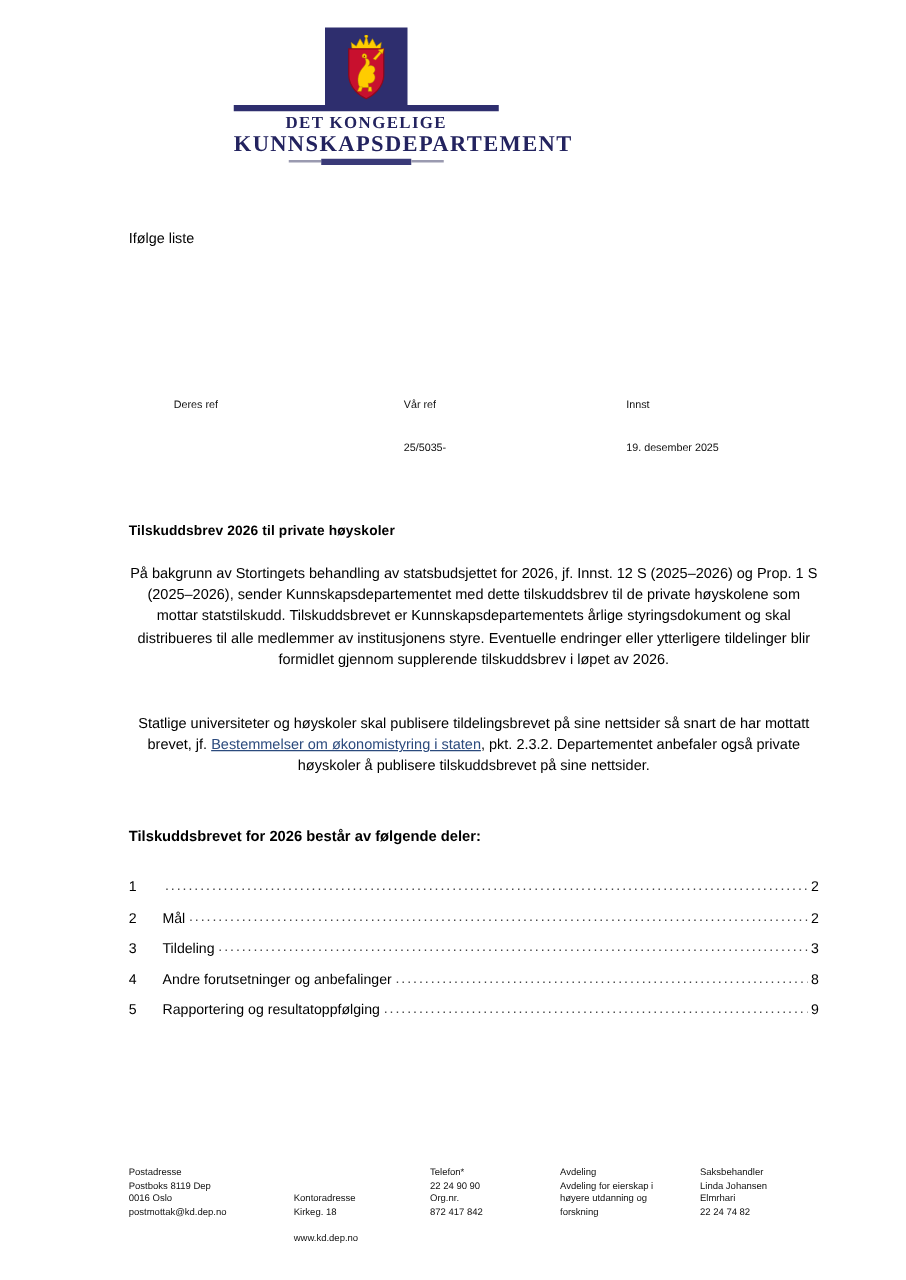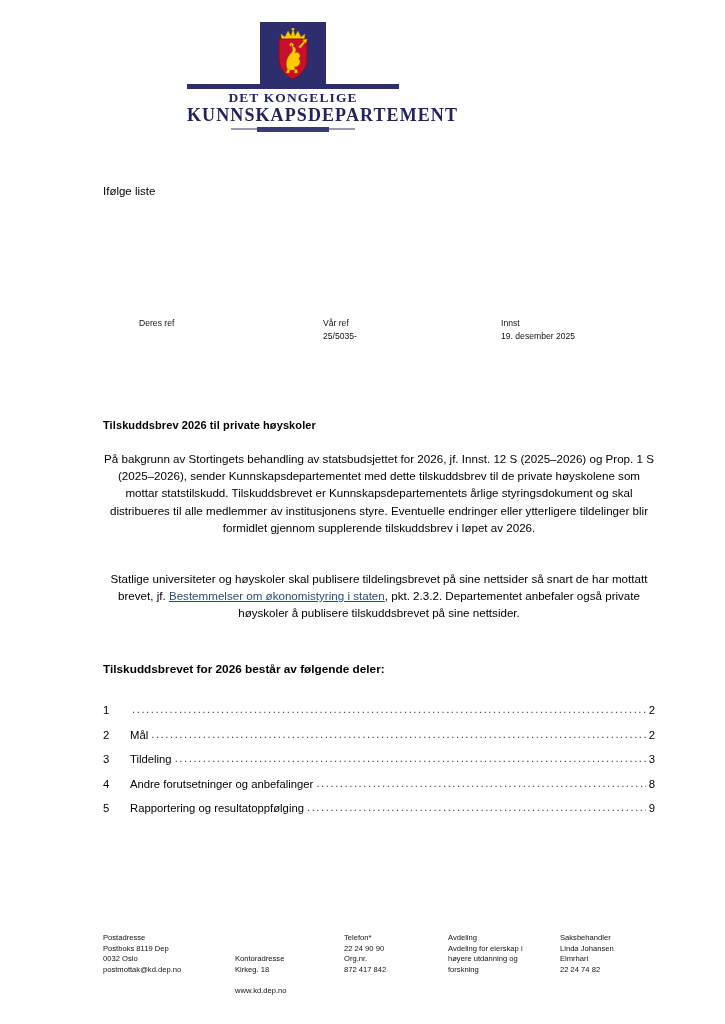--- a/index.html
+++ b/index.html
@@ -132,21 +132,21 @@
     top: 318px;
     width: 560px;
     font-size: 8.6px;
     color: #111;
   }
   .refcol {
     position: absolute;
     top: 0;
   }
   .refcol .rlabel { display: block; }
-  .refcol .rvalue { display: block; margin-top: 3px; white-space: nowrap; }
+  .refcol .rvalue { display: block; margin-top: 25px; white-space: nowrap; }
   .refcol.c1 { left: 16px; margin-left: 20px; }
   .refcol.c2 { left: 220px; }
   .refcol.c3 { left: 398px; }
 
   .doc-title {
     position: absolute;
     left: 103px;
     top: 412px;
     font-size: 11px;
     font-weight: bold;
@@ -348,21 +348,21 @@
         <span class="toc-label">Rapportering og resultatoppfølging</span>
         <span class="toc-dots">...............................................................................................................................................................</span>
         <span class="toc-page">9</span>
       </div>
     </div>
 
   <div class="footer" id="footer-cols">
       <div class="fcol f1">
         <span>Postadresse</span>
         <span>Postboks 8119 Dep</span>
-        <span>0032 Oslo</span>
+        <span>0016 Oslo</span>
         <span>postmottak@kd.dep.no</span>
       </div>
       <div class="fcol f2">
         <span>Kontoradresse</span>
         <span>Kirkeg. 18</span>
         <span class="blank">&nbsp;</span>
         <span>www.kd.dep.no</span>
       </div>
       <div class="fcol f3">
         <span>Telefon*</span>

